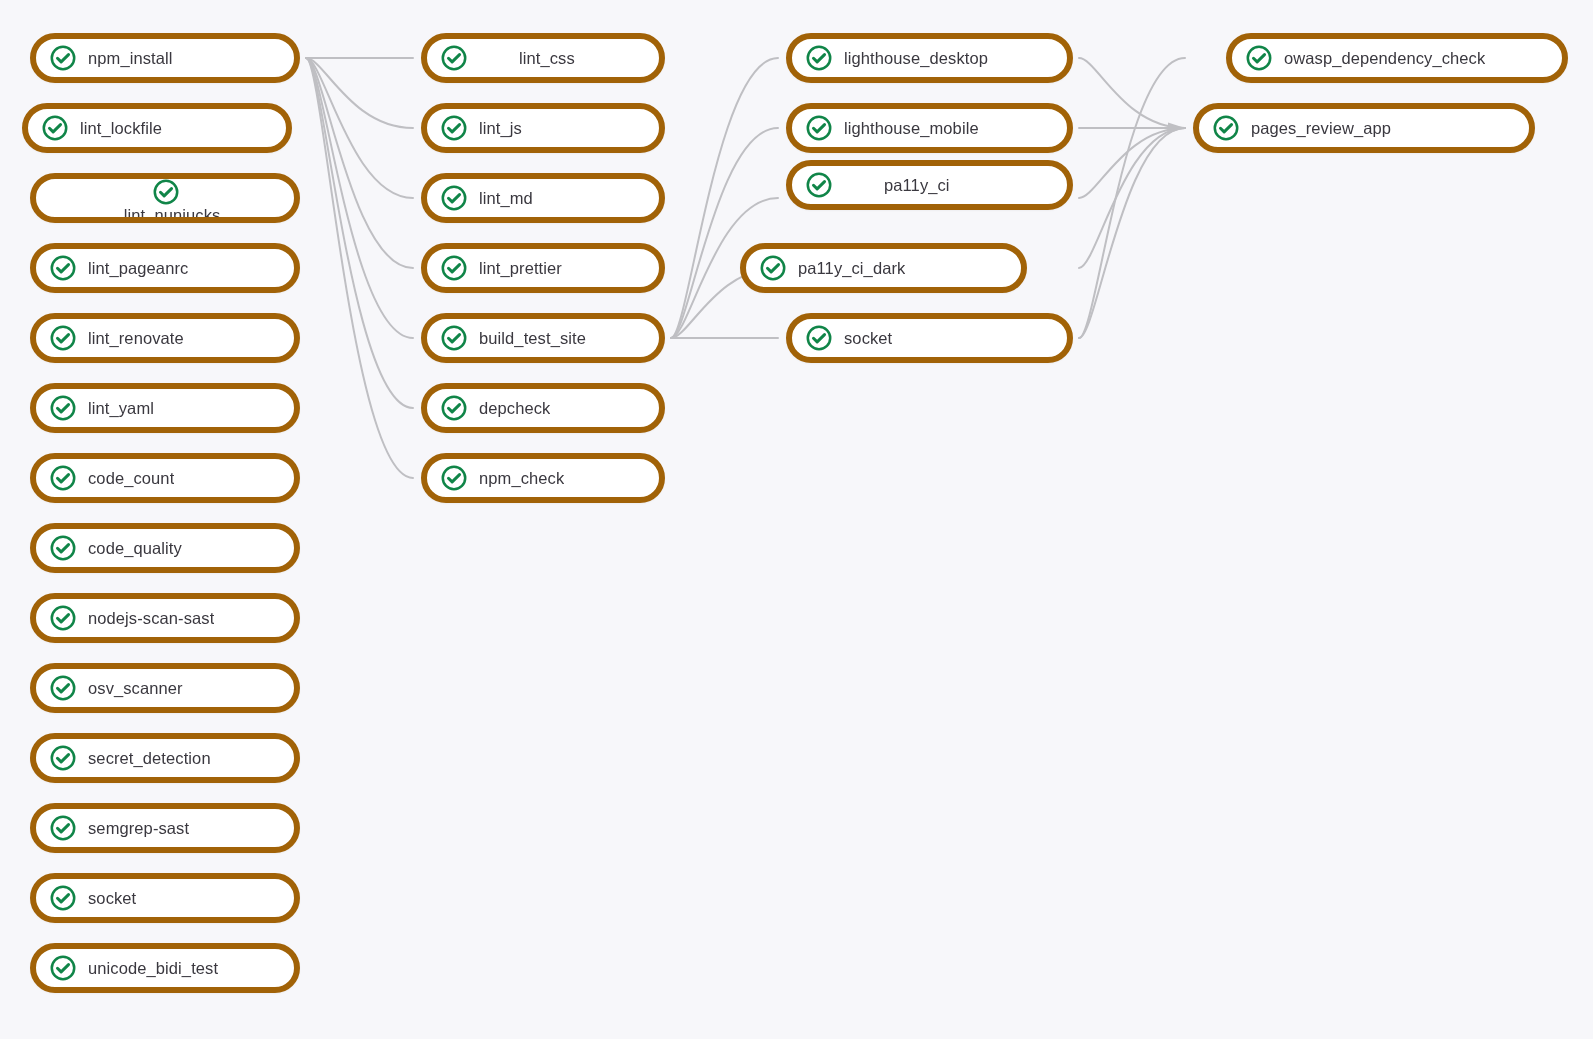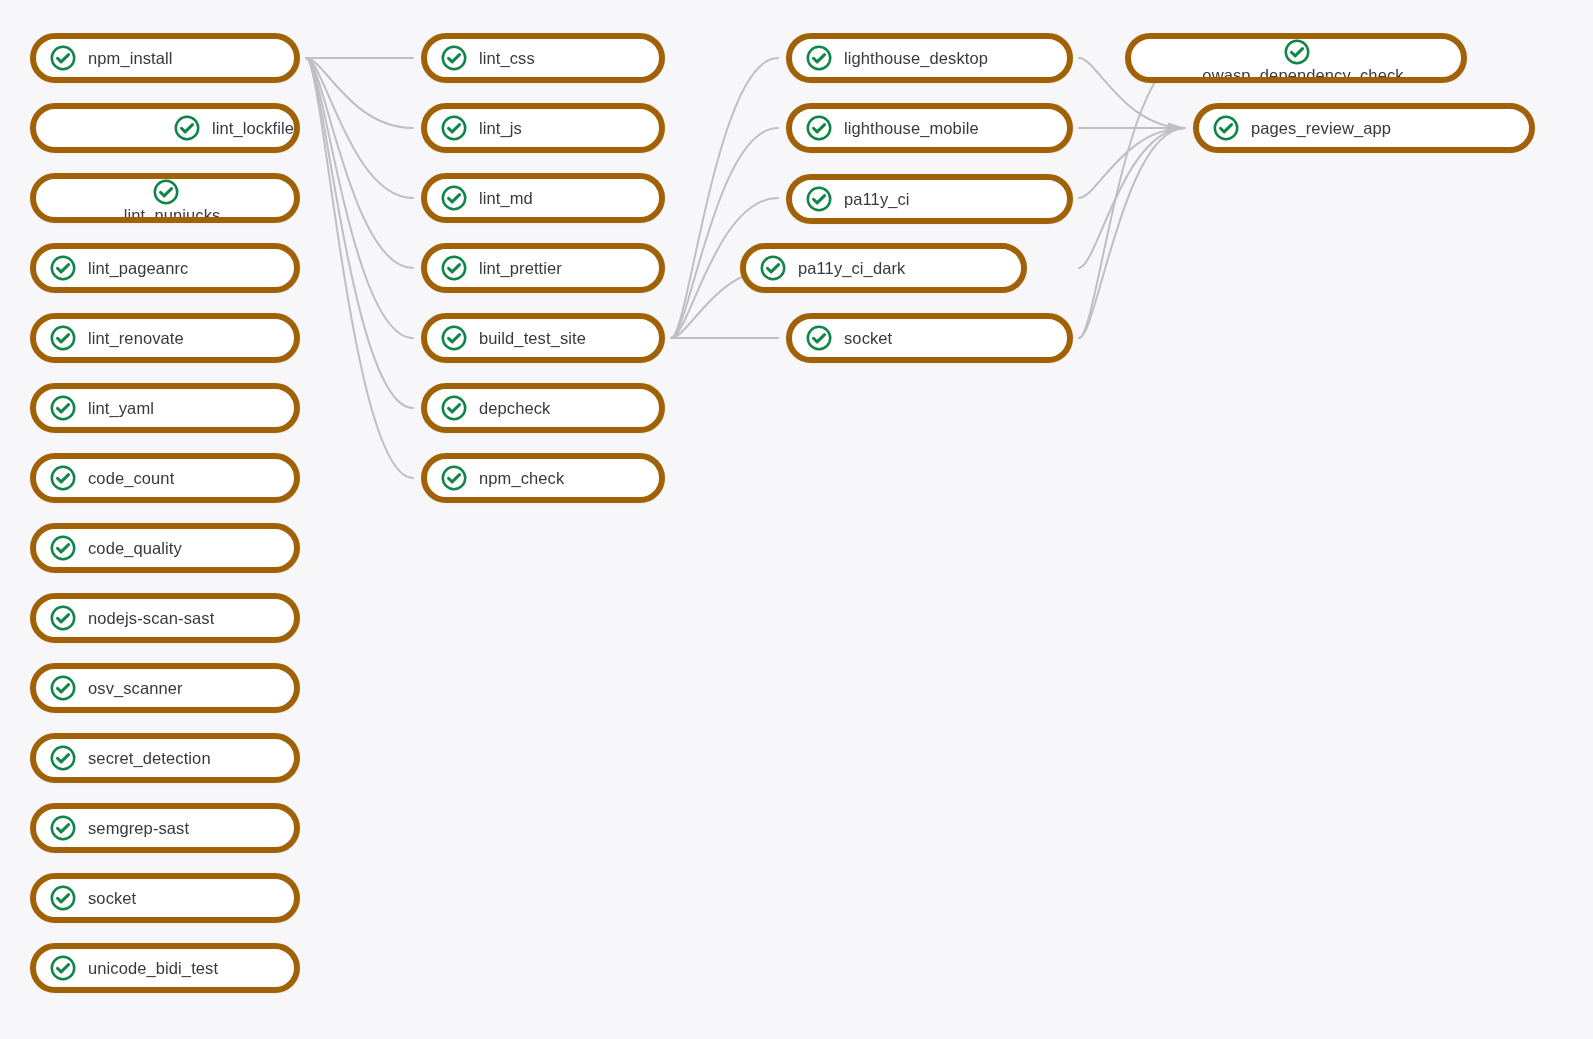--- a/index.html
+++ b/index.html
@@ -94,21 +94,21 @@
       <path d="M 1185 128 L 1168 122.5 L 1168 133.5 Z" fill="#bfbfc3"></path>
     </svg>
   <div id="node-layer">
       <div class="job-node" title="npm_install" style="left: 30px; top: 33px; width: 270px;">
         <svg class="status-icon" viewBox="0 0 16 16">
           <circle cx="8" cy="8" r="6.9" fill="none" stroke="#108548" stroke-width="1.55"></circle>
           <path d="M4.6 8.15 L6.85 10.4 L11.4 5.9" fill="none" stroke="#108548" stroke-width="1.85" stroke-linecap="round" stroke-linejoin="round"></path>
         </svg>
         <span class="job-label">npm_install</span>
       </div>
-      <div class="job-node" title="lint_lockfile" style="left: 30px; top: 103px; width: 270px; justify-content: flex-end;">
+      <div class="job-node" title="lint_lockfile" style="left: 22px; top: 103px; width: 270px;">
         <svg class="status-icon" viewBox="0 0 16 16">
           <circle cx="8" cy="8" r="6.9" fill="none" stroke="#108548" stroke-width="1.55"></circle>
           <path d="M4.6 8.15 L6.85 10.4 L11.4 5.9" fill="none" stroke="#108548" stroke-width="1.85" stroke-linecap="round" stroke-linejoin="round"></path>
         </svg>
         <span class="job-label">lint_lockfile</span>
       </div>
       <div class="job-node" title="lint_nunjucks" style="left: 30px; top: 173px; width: 270px; flex-direction: column;">
         <svg class="status-icon" viewBox="0 0 16 16">
           <circle cx="8" cy="8" r="6.9" fill="none" stroke="#108548" stroke-width="1.55"></circle>
           <path d="M4.6 8.15 L6.85 10.4 L11.4 5.9" fill="none" stroke="#108548" stroke-width="1.85" stroke-linecap="round" stroke-linejoin="round"></path>
@@ -185,21 +185,21 @@
         </svg>
         <span class="job-label">socket</span>
       </div>
       <div class="job-node" title="unicode_bidi_test" style="left: 30px; top: 943px; width: 270px;">
         <svg class="status-icon" viewBox="0 0 16 16">
           <circle cx="8" cy="8" r="6.9" fill="none" stroke="#108548" stroke-width="1.55"></circle>
           <path d="M4.6 8.15 L6.85 10.4 L11.4 5.9" fill="none" stroke="#108548" stroke-width="1.85" stroke-linecap="round" stroke-linejoin="round"></path>
         </svg>
         <span class="job-label">unicode_bidi_test</span>
       </div>
-      <div class="job-node" title="lint_css" style="left: 421px; top: 33px; width: 244px;">
+      <div class="job-node" title="lint_css" style="left: 421px; top: 33px; width: 244px; gap: 40px;">
         <svg class="status-icon" viewBox="0 0 16 16">
           <circle cx="8" cy="8" r="6.9" fill="none" stroke="#108548" stroke-width="1.55"></circle>
           <path d="M4.6 8.15 L6.85 10.4 L11.4 5.9" fill="none" stroke="#108548" stroke-width="1.85" stroke-linecap="round" stroke-linejoin="round"></path>
         </svg>
         <span class="job-label">lint_css</span>
       </div>
       <div class="job-node" title="lint_js" style="left: 421px; top: 103px; width: 244px;">
         <svg class="status-icon" viewBox="0 0 16 16">
           <circle cx="8" cy="8" r="6.9" fill="none" stroke="#108548" stroke-width="1.55"></circle>
           <path d="M4.6 8.15 L6.85 10.4 L11.4 5.9" fill="none" stroke="#108548" stroke-width="1.85" stroke-linecap="round" stroke-linejoin="round"></path>
@@ -248,42 +248,42 @@
         </svg>
         <span class="job-label">lighthouse_desktop</span>
       </div>
       <div class="job-node" title="lighthouse_mobile" style="left: 786px; top: 103px; width: 287px;">
         <svg class="status-icon" viewBox="0 0 16 16">
           <circle cx="8" cy="8" r="6.9" fill="none" stroke="#108548" stroke-width="1.55"></circle>
           <path d="M4.6 8.15 L6.85 10.4 L11.4 5.9" fill="none" stroke="#108548" stroke-width="1.85" stroke-linecap="round" stroke-linejoin="round"></path>
         </svg>
         <span class="job-label">lighthouse_mobile</span>
       </div>
-      <div class="job-node" title="pa11y_ci" style="left: 786px; top: 174px; width: 287px;">
+      <div class="job-node" title="pa11y_ci" style="left: 786px; top: 160px; width: 287px; gap: 40px;">
         <svg class="status-icon" viewBox="0 0 16 16">
           <circle cx="8" cy="8" r="6.9" fill="none" stroke="#108548" stroke-width="1.55"></circle>
           <path d="M4.6 8.15 L6.85 10.4 L11.4 5.9" fill="none" stroke="#108548" stroke-width="1.85" stroke-linecap="round" stroke-linejoin="round"></path>
         </svg>
         <span class="job-label">pa11y_ci</span>
       </div>
       <div class="job-node" title="pa11y_ci_dark" style="left: 740px; top: 243px; width: 287px;">
         <svg class="status-icon" viewBox="0 0 16 16">
           <circle cx="8" cy="8" r="6.9" fill="none" stroke="#108548" stroke-width="1.55"></circle>
           <path d="M4.6 8.15 L6.85 10.4 L11.4 5.9" fill="none" stroke="#108548" stroke-width="1.85" stroke-linecap="round" stroke-linejoin="round"></path>
         </svg>
         <span class="job-label">pa11y_ci_dark</span>
       </div>
       <div class="job-node" title="pagean" style="left: 786px; top: 313px; width: 287px;">
         <svg class="status-icon" viewBox="0 0 16 16">
           <circle cx="8" cy="8" r="6.9" fill="none" stroke="#108548" stroke-width="1.55"></circle>
           <path d="M4.6 8.15 L6.85 10.4 L11.4 5.9" fill="none" stroke="#108548" stroke-width="1.85" stroke-linecap="round" stroke-linejoin="round"></path>
         </svg>
         <span class="job-label">socket</span>
       </div>
-      <div class="job-node" title="owasp_dependency_check" style="left: 1125px; top: 33px; width: 342px; flex-direction: column;">
+      <div class="job-node" title="owasp_dependency_check" style="left: 1226px; top: 33px; width: 342px;">
         <svg class="status-icon" viewBox="0 0 16 16">
           <circle cx="8" cy="8" r="6.9" fill="none" stroke="#108548" stroke-width="1.55"></circle>
           <path d="M4.6 8.15 L6.85 10.4 L11.4 5.9" fill="none" stroke="#108548" stroke-width="1.85" stroke-linecap="round" stroke-linejoin="round"></path>
         </svg>
         <span class="job-label">owasp_dependency_check</span>
       </div>
       <div class="job-node" title="pages_review_app" style="left: 1193px; top: 103px; width: 342px;">
         <svg class="status-icon" viewBox="0 0 16 16">
           <circle cx="8" cy="8" r="6.9" fill="none" stroke="#108548" stroke-width="1.55"></circle>
           <path d="M4.6 8.15 L6.85 10.4 L11.4 5.9" fill="none" stroke="#108548" stroke-width="1.85" stroke-linecap="round" stroke-linejoin="round"></path>

